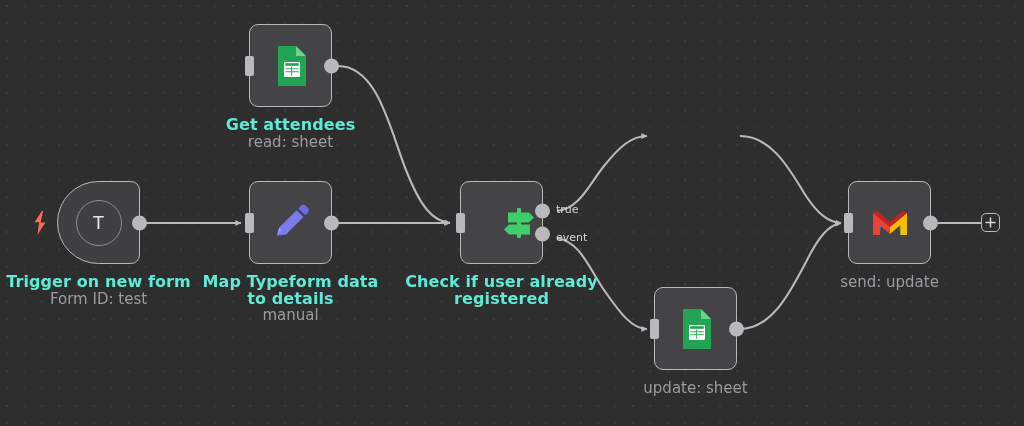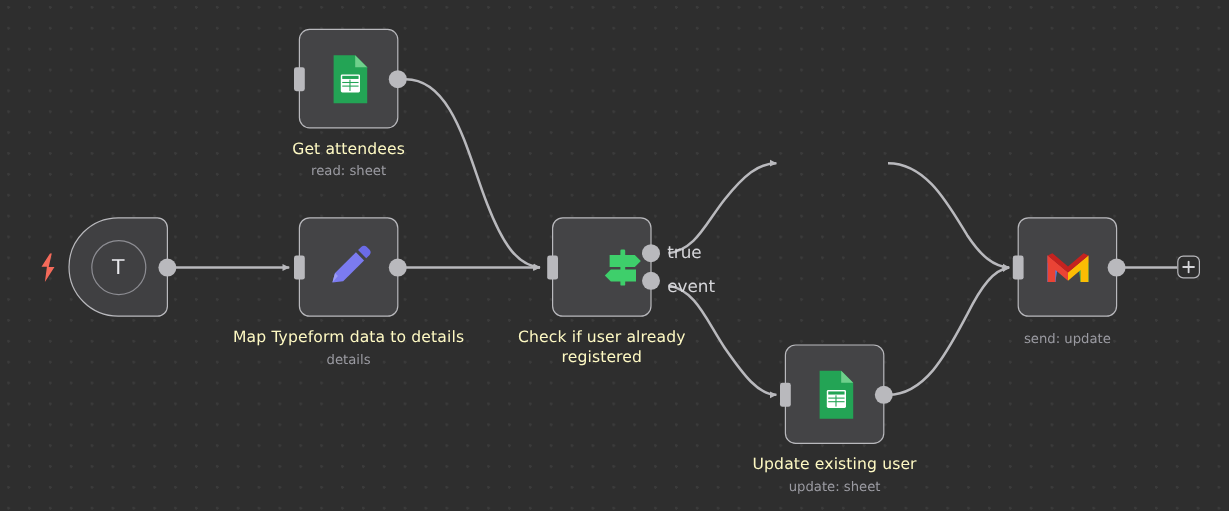--- a/index.html
+++ b/index.html
@@ -53,43 +53,43 @@
     width:9px; height:20px;
     border-radius:2px;
     background:#b9b9bd;
     top:50%; left:-5px;
     transform:translateY(-50%);
   }
 
   
   .branch-label {
     position:absolute;
-    font-size:14px;
+    font-size:11px;
     color:#d6d6da;
     white-space:nowrap;
   }
 
   
   .node-caption {
     position:absolute;
     text-align:center;
     width:200px;
     left:50%;
     transform:translateX(-50%);
     top:92px;
   }
   .node-title {
-    font-size:13px;
-    font-weight:normal;
-    color:#fef9c3;
+    font-size:16px;
+    font-weight:bold;
+    color:#5eead4;
     line-height:16.5px;
     letter-spacing:.1px;
   }
   .node-sub {
-    font-size:11px;
+    font-size:15px;
     color:#9b9ba2;
     line-height:15px;
     margin-top:1px;
   }
 
   
   .bolt {
     position:absolute;
     left:-26px; top:50%;
     transform:translateY(-50%);
@@ -153,37 +153,39 @@
     <span class="bolt">
       <svg viewBox="0 0 16 24" width="16" height="24">
         <path d="M9.8,0 L2.6,11.2 L7.1,11.2 L5.4,24 L13.4,11.6 L8.6,11.6 L11.2,0 z" fill="#f56a5a"></path>
       </svg>
     </span>
     <div class="trigger-circle">
       <span>T</span>
     </div>
     <span class="port-out"></span>
     <div class="node-caption">
+      <div class="node-title">Trigger on new form</div>
+      <div class="node-sub">Form ID: test</div>
     </div>
   </div>
 
   <div class="node" style="left:249px; top:181px;">
     <span class="port-in"></span>
     <svg class="glyph" viewBox="0 0 46 46">
       <g transform="rotate(0 23 23)">
         <path d="M9,35.5 L11.2,27.6 L28.6,10.2 L35.4,17 L18,34.4 z" fill="#7b7bf0"></path>
         <path d="M30.4,8.4 L33.2,5.6 C34.4,4.4 36.3,4.4 37.5,5.6 L40,8.1
                  C41.2,9.3 41.2,11.2 40,12.4 L37.2,15.2 z" fill="#6b6be8"></path>
         <path d="M9,35.5 L11.2,27.6 L13.6,30 z" fill="#9b9bf5"></path>
       </g>
     </svg>
     <span class="port-out"></span>
     <div class="node-caption">
       <div class="node-title">Map Typeform data to details</div>
-      <div class="node-sub" style="margin-top:1px;">details</div>
+      <div class="node-sub" style="margin-top:1px;">manual</div>
     </div>
   </div>
 
   <div class="node" style="left:249px; top:24px;">
     <span class="port-in"></span>
     <svg class="glyph" viewBox="0 0 46 46">
       <path d="M10,3 L28,3 L38,13 L38,43 L10,43 z" fill="#23a455"></path>
       <path d="M28,3 L38,13 L28,13 z" fill="#6fd08c"></path>
       <rect x="16" y="19" width="16" height="15" rx="1.2" fill="#ffffff"></rect>
       <g fill="#23a455">
@@ -228,21 +230,20 @@
       <rect x="16" y="19" width="16" height="15" rx="1.2" fill="#ffffff"></rect>
       <g fill="#23a455">
         <rect x="17.2" y="20.2" width="13.6" height="2.6"></rect>
         <rect x="23.2" y="23.4" width="0.9" height="9.4"></rect>
         <rect x="17.2" y="25.3" width="13.6" height="0.9"></rect>
         <rect x="17.2" y="28.3" width="13.6" height="0.9"></rect>
       </g>
     </svg>
     <span class="port-out"></span>
     <div class="node-caption">
-      <div class="node-title">Update existing user</div>
       <div class="node-sub">update: sheet</div>
     </div>
   </div>
 
   <div class="node" style="left:848px; top:181px;">
     <span class="port-in"></span>
     <svg class="glyph" viewBox="0 0 46 46">
       <path d="M6,13 L6,35 L12.5,35 L12,18.5 z" fill="#4285f4"></path>
       <path d="M40,13 L40,35 L33.5,35 L34,18.5 z" fill="#34a853"></path>
       <path d="M6,13 L23,27 L40,13 L40,19 L23,33 L6,19 z" fill="#ea4335"></path>

